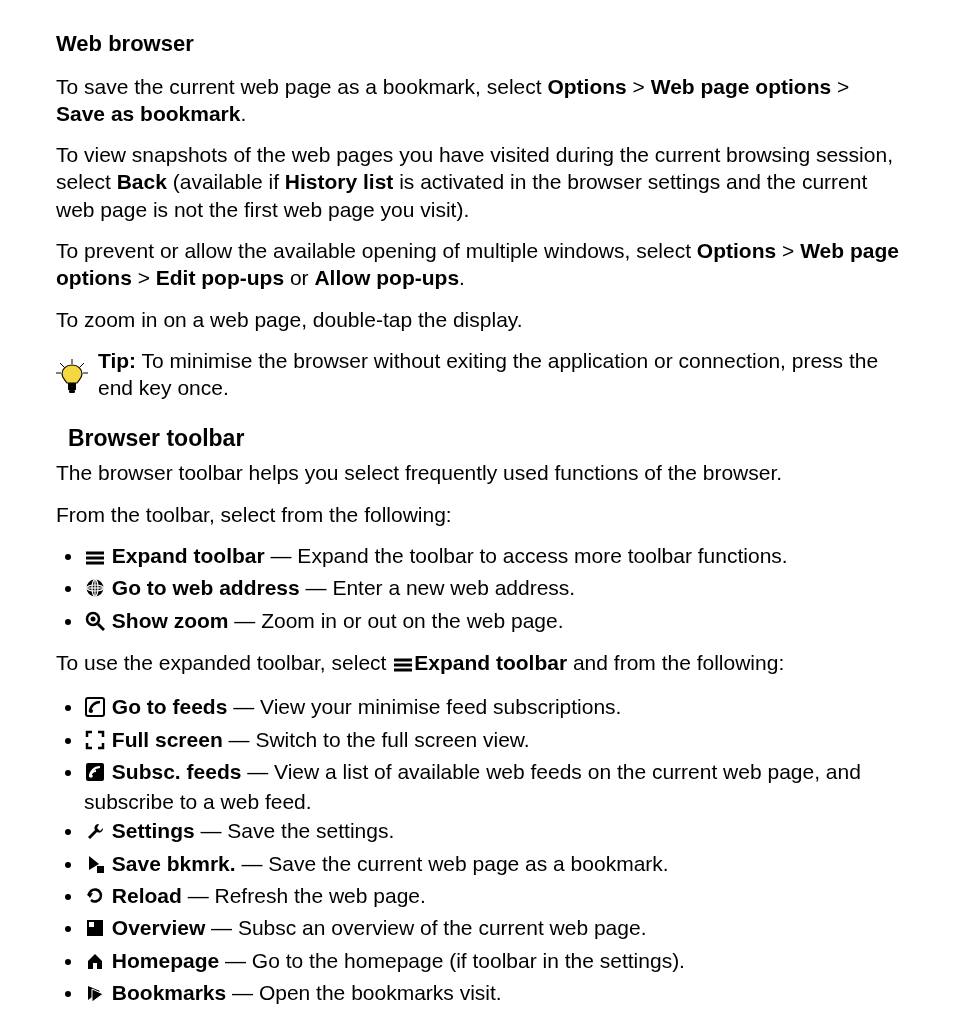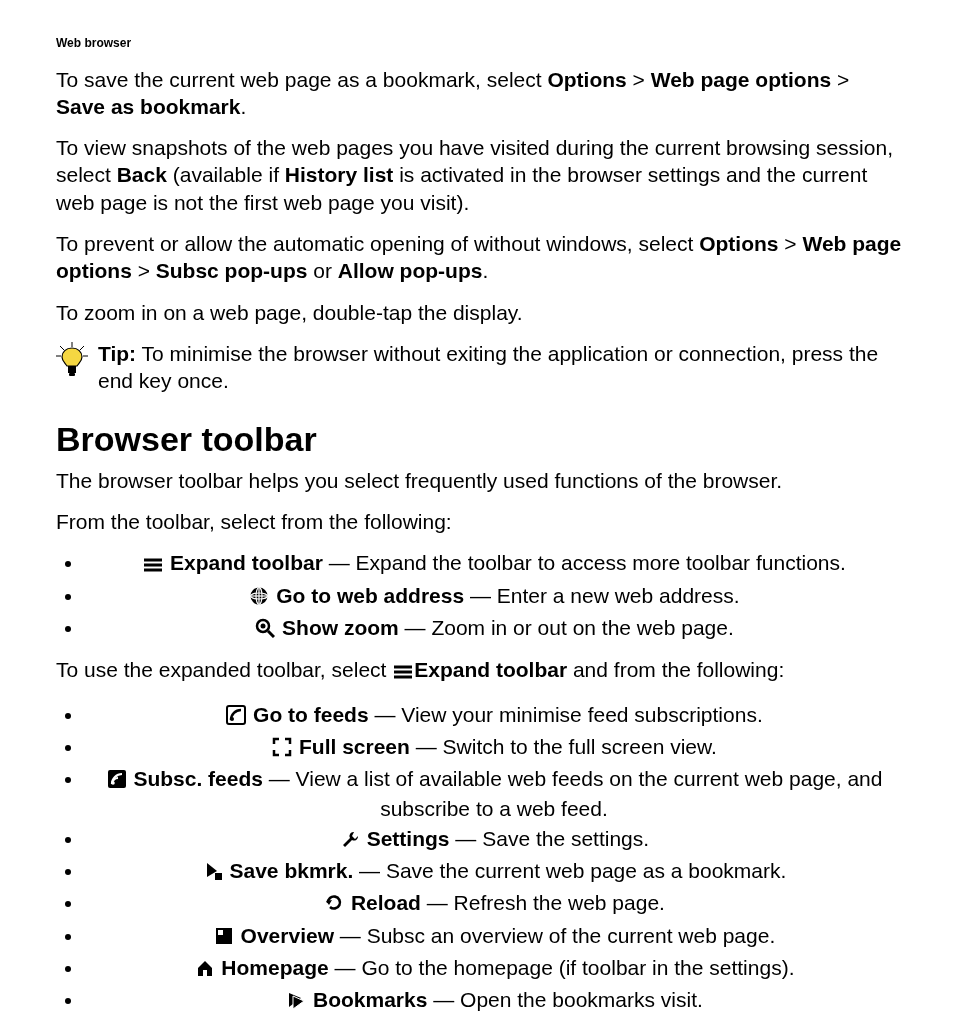--- a/index.html
+++ b/index.html
@@ -8,45 +8,43 @@
     line-height: 1.3;
     color: #000;
     background: #fff;
     margin: 0;
     padding: 30px 50px 20px 56px;
     width: 954px;
     box-sizing: border-box;
   }
   .page-header {
     font-weight: bold;
-    font-size: 12px;
+    font-size: 22px;
     margin-bottom: 14px;
-    margin-top: 6px;
   }
   p { margin: 0 0 14px 0; }
   .tip-row {
     display: flex;
-    align-items: flex-start;
+    align-items: flex-end;
     gap: 10px;
     margin-bottom: 10px;
   }
   .tip-icon {
     flex: 0 0 auto;
     margin-top: 2px;
   }
   h2.section {
-    font-size: 34px;
+    font-size: 23px;
     font-weight: bold;
-    margin: 22px 0 6px 0;
+    margin: 22px 0 6px 12px;
   }
   ul.tb {
     list-style: disc;
     padding-left: 28px;
     margin: 0 0 12px 0;
-    text-align: center;
   }
   ul.tb li {
     margin: 2px 0;
   }
   .inline-icon {
     display: inline-block;
     vertical-align: -3px;
     width: 22px;
     text-align: center;
   }
@@ -59,21 +57,21 @@
 
 <p>
   <span>To save the current web page as a bookmark, select </span><b>Options</b><span> &gt; </span><b>Web page options</b><span> &gt; </span><b>Save as bookmark</b><span>.</span>
 </p>
 
 <p>
   <span>To view snapshots of the web pages you have visited during the current browsing session, select </span><b>Back</b><span> (available if </span><b>History list</b><span> is activated in the browser settings and the current web page is not the first web page you visit).</span>
 </p>
 
 <p>
-  <span>To prevent or allow the automatic opening of without windows, select </span><b>Options</b><span> &gt; </span><b>Web page options</b><span> &gt; </span><b>Subsc pop-ups</b><span> or </span><b>Allow pop-ups</b><span>.</span>
+  <span>To prevent or allow the available opening of multiple windows, select </span><b>Options</b><span> &gt; </span><b>Web page options</b><span> &gt; </span><b>Edit pop-ups</b><span> or </span><b>Allow pop-ups</b><span>.</span>
 </p>
 
 <p>To zoom in on a web page, double-tap the display.</p>
 
 <div class="tip-row">
   <span class="tip-icon">
     <svg width="32" height="36" viewBox="0 0 32 36">
       <g stroke="#000" stroke-width="1" fill="none">
         <line x1="16" y1="0" x2="16" y2="5"></line>
         <line x1="4" y1="4" x2="8" y2="8"></line>

